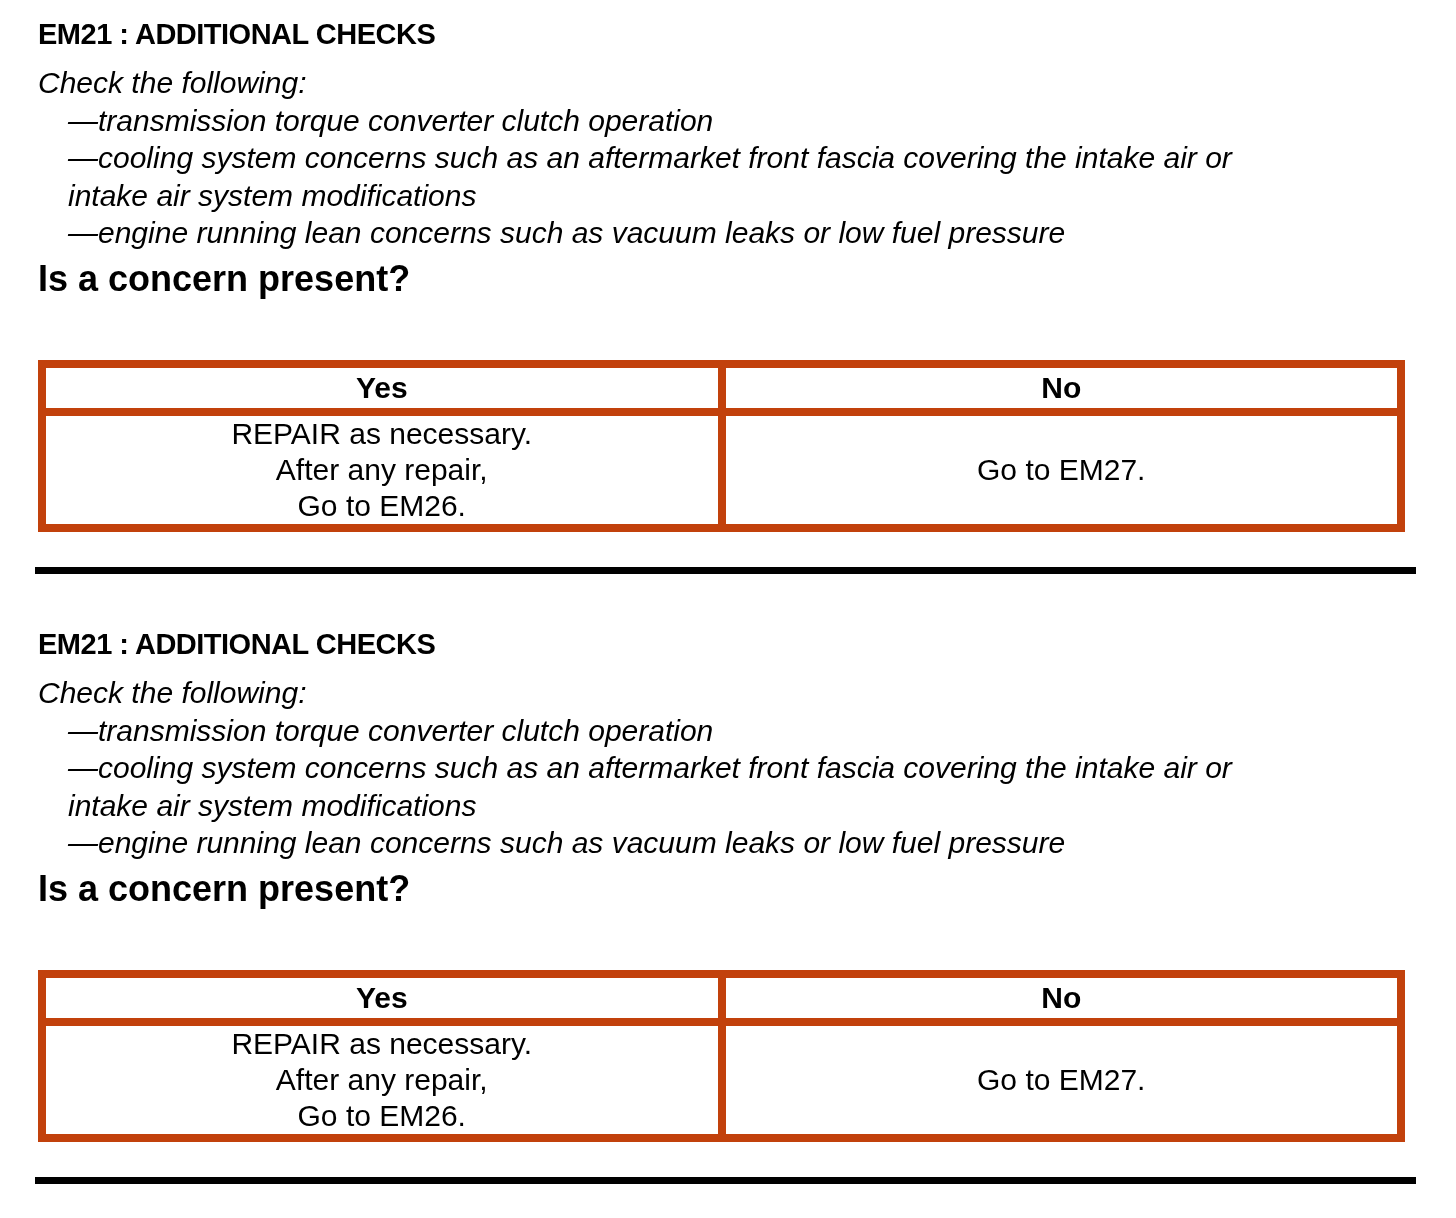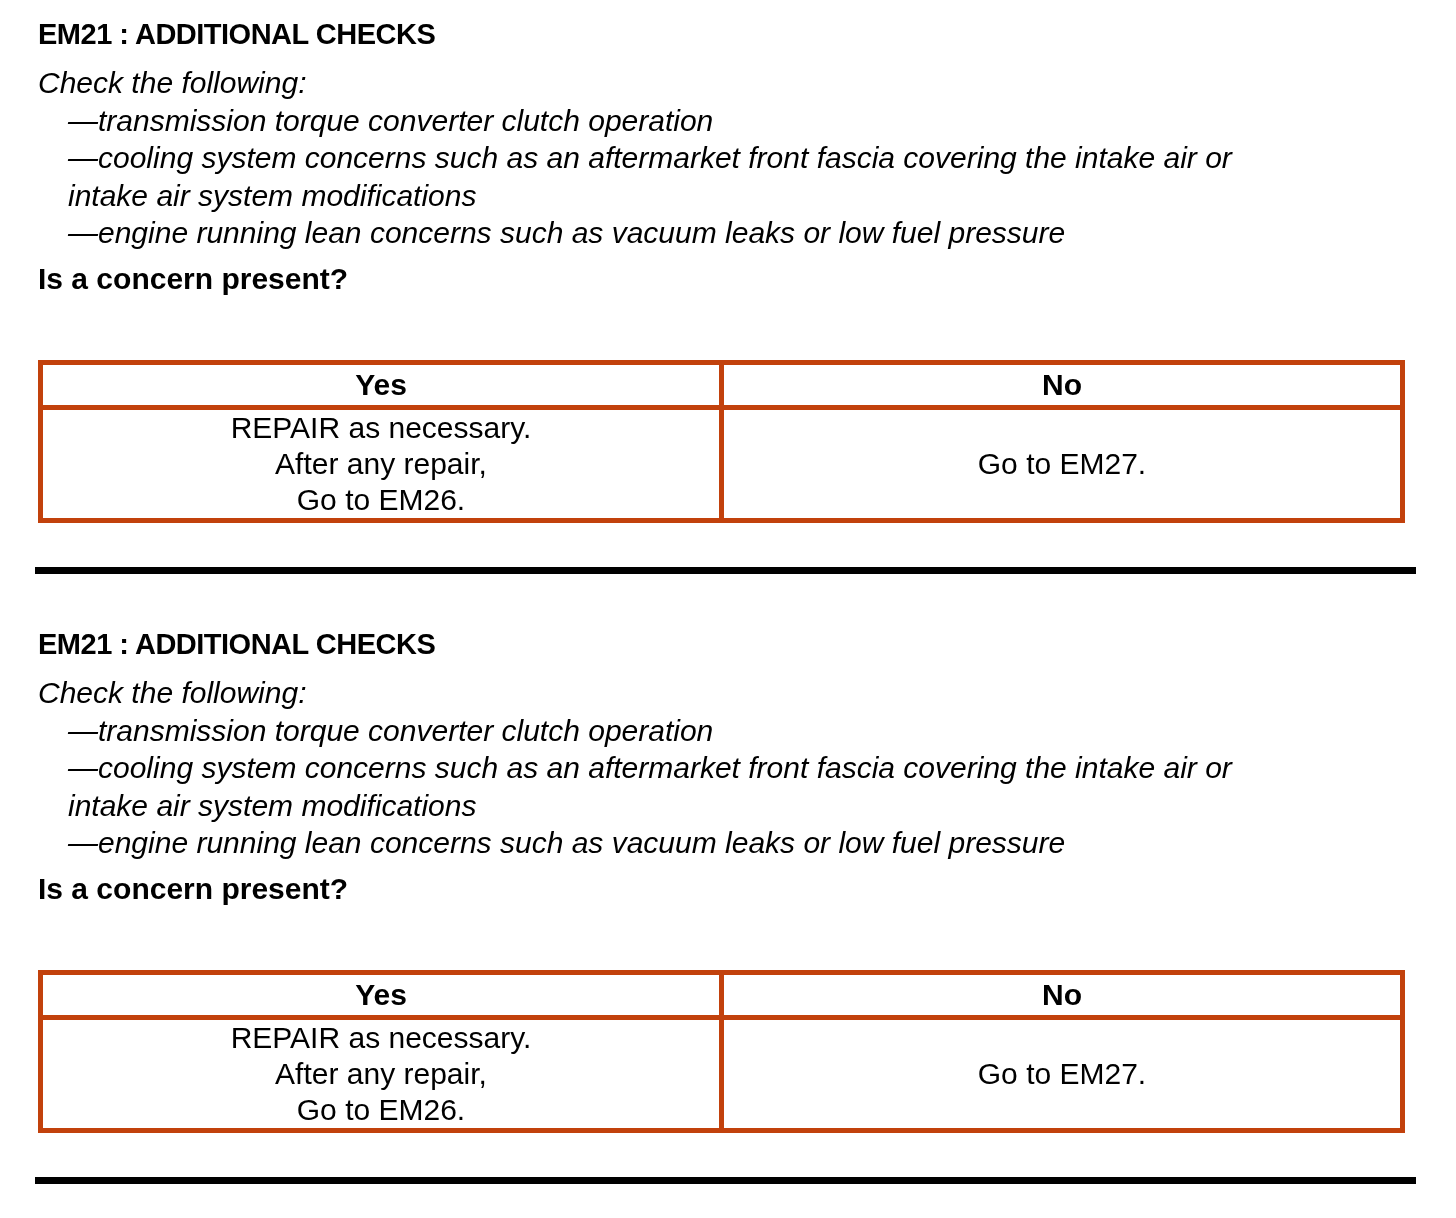--- a/index.html
+++ b/index.html
@@ -45,37 +45,37 @@
     line-height: 37.5px;
   }
   .body-line { white-space: nowrap; font-style: italic; }
   .body-line.indent { padding-left: 30px; }
 
   .question {
     position: absolute;
     left: 38px;
     top: 260px;
     margin: 0;
-    font-size: 30px;
+    font-size: 36px;
     line-height: 37.5px;
     font-weight: bold;
     white-space: nowrap;
   }
 
   .decision-table {
     position: absolute;
     left: 38px;
     top: 360px;
     width: 1367px;
     border-collapse: collapse;
     table-layout: fixed;
   }
   .decision-table th,
   .decision-table td {
-    border: 5px solid #c2410c;
+    border: 8px solid #c2410c;
     padding: 0;
     text-align: center;
     font-size: 30px;
   }
   .decision-table th {
     height: 40px;
     font-weight: bold;
     vertical-align: middle;
   }
   .decision-table td {

